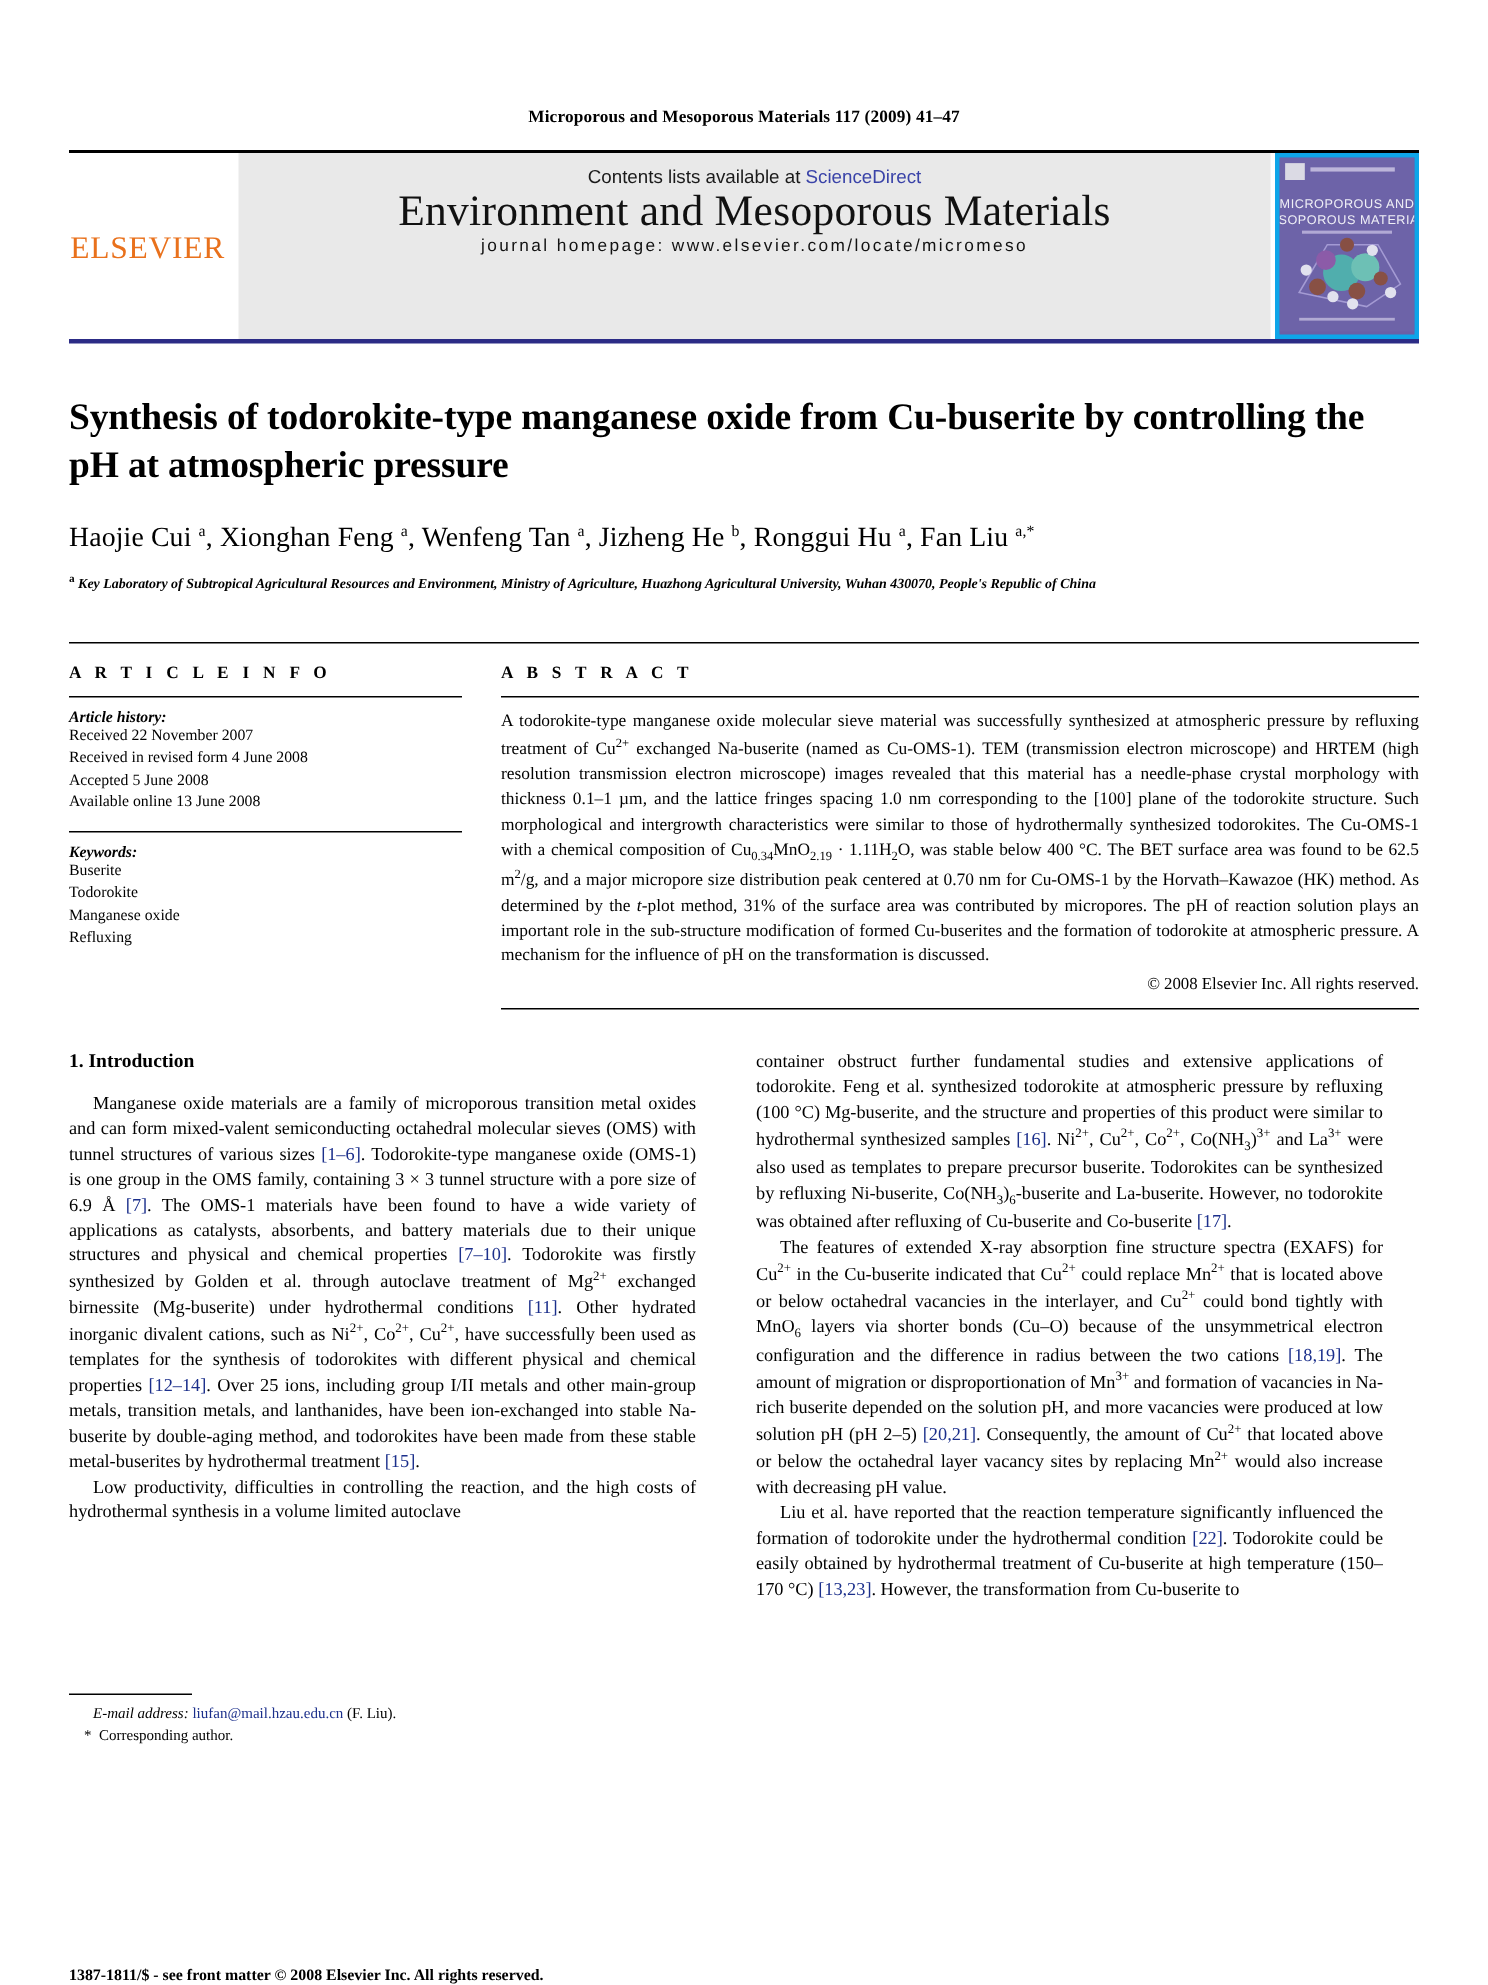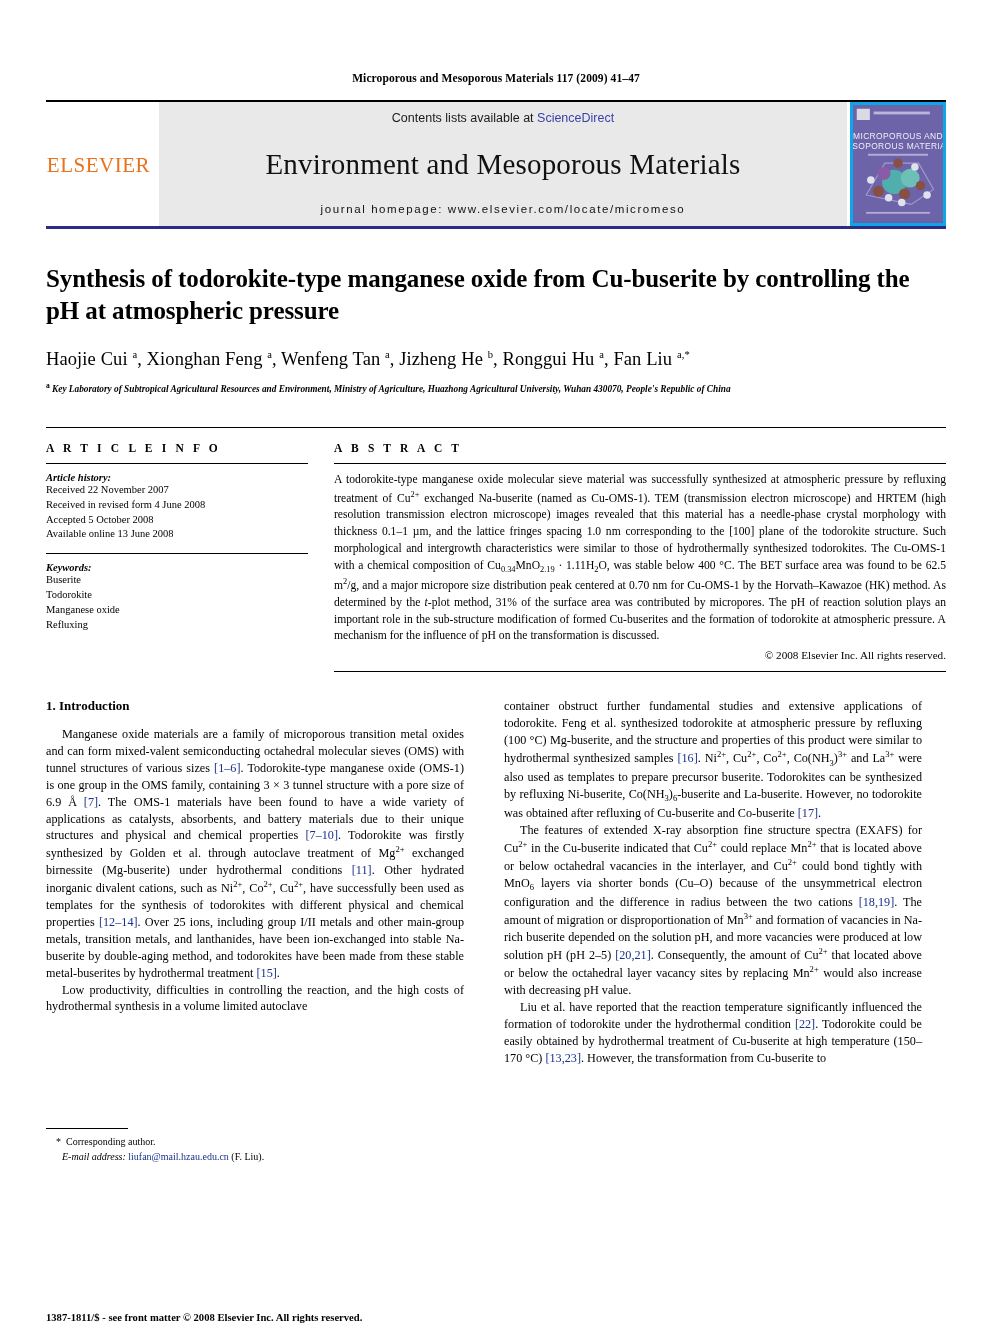--- a/index.html
+++ b/index.html
@@ -51,21 +51,20 @@
     letter-spacing: .5px;
     color: #E9711C;
     line-height: 1;
     margin-top: 1px;
   }
   .masthead-center {
     flex: 1 1 auto;
     background: #e9e9e9;
     display: flex;
     flex-direction: column;
-    justify-content: space-between;
     align-items: center;
     padding: 9px 0 11px 0;
     border-left: 3px solid #fff;
     border-right: 3px solid #fff;
   }
   .contents-line {
     font-family: "Liberation Sans", sans-serif;
     font-size: 12.5px;
     color: #1a1a1a;
   }
@@ -314,21 +313,21 @@
 
   <div class="info-abstract">
 
     <div class="col-info">
       <div class="section-cap">A R T I C L E    I N F O</div>
       <div class="hr-thin"></div>
       <div class="ai-label">Article history:</div>
       <div>
         <div class="ai-line">Received 22 November 2007</div>
         <div class="ai-line">Received in revised form 4 June 2008</div>
-        <div class="ai-line">Accepted 5 October 2008</div>
+        <div class="ai-line">Accepted 5 June 2008</div>
         <div class="ai-line">Available online 13 June 2008</div>
       </div>
       <div class="hr-thin wide"></div>
       <div class="ai-label">Keywords:</div>
       <div class="kw-list">
         <div class="ai-line">Buserite</div>
         <div class="ai-line">Todorokite</div>
         <div class="ai-line">Manganese oxide</div>
         <div class="ai-line">Refluxing</div>
       </div>
@@ -345,28 +344,28 @@
 
   <div class="body-cols">
 
     <div class="bcol">
       <h2 class="sec-head">1. Introduction</h2>
       <p class="bp">Manganese oxide materials are a family of microporous transition metal oxides and can form mixed-valent semiconducting octahedral molecular sieves (OMS) with tunnel structures of various sizes <span class="ref">[1–6]</span>. Todorokite-type manganese oxide (OMS-1) is one group in the OMS family, containing 3 × 3 tunnel structure with a pore size of 6.9 Å <span class="ref">[7]</span>. The OMS-1 materials have been found to have a wide variety of applications as catalysts, absorbents, and battery materials due to their unique structures and physical and chemical properties <span class="ref">[7–10]</span>. Todorokite was firstly synthesized by Golden et al. through autoclave treatment of Mg<sup>2+</sup> exchanged birnessite (Mg-buserite) under hydrothermal conditions <span class="ref">[11]</span>. Other hydrated inorganic divalent cations, such as Ni<sup>2+</sup>, Co<sup>2+</sup>, Cu<sup>2+</sup>, have successfully been used as templates for the synthesis of todorokites with different physical and chemical properties <span class="ref">[12–14]</span>. Over 25 ions, including group I/II metals and other main-group metals, transition metals, and lanthanides, have been ion-exchanged into stable Na-buserite by double-aging method, and todorokites have been made from these stable metal-buserites by hydrothermal treatment <span class="ref">[15]</span>.</p>
       <p class="bp">Low productivity, difficulties in controlling the reaction, and the high costs of hydrothermal synthesis in a volume limited autoclave</p>
 
       <div class="footnote">
         <div class="fn-rule"></div>
-        <div class="fn-line">
-          <span class="star">*</span><span>Corresponding author.</span>
-        </div>
         <div class="fn-line" style="padding-left:16px;">
           <span class="fn-em">E-mail address:</span>
           <span class="fn-link">liufan@mail.hzau.edu.cn</span>
           <span>(F. Liu).</span>
         </div>
+        <div class="fn-line">
+          <span class="star">*</span><span>Corresponding author.</span>
+        </div>
       </div>
     </div>
 
     <div class="bcol">
       <p class="bp noind">container obstruct further fundamental studies and extensive applications of todorokite. Feng et al. synthesized todorokite at atmospheric pressure by refluxing (100 °C) Mg-buserite, and the structure and properties of this product were similar to hydrothermal synthesized samples <span class="ref">[16]</span>. Ni<sup>2+</sup>, Cu<sup>2+</sup>, Co<sup>2+</sup>, Co(NH<sub>3</sub>)<sup>3+</sup> and La<sup>3+</sup> were also used as templates to prepare precursor buserite. Todorokites can be synthesized by refluxing Ni-buserite, Co(NH<sub>3</sub>)<sub>6</sub>-buserite and La-buserite. However, no todorokite was obtained after refluxing of Cu-buserite and Co-buserite <span class="ref">[17]</span>.</p>
       <p class="bp">The features of extended X-ray absorption fine structure spectra (EXAFS) for Cu<sup>2+</sup> in the Cu-buserite indicated that Cu<sup>2+</sup> could replace Mn<sup>2+</sup> that is located above or below octahedral vacancies in the interlayer, and Cu<sup>2+</sup> could bond tightly with MnO<sub>6</sub> layers via shorter bonds (Cu–O) because of the unsymmetrical electron configuration and the difference in radius between the two cations <span class="ref">[18,19]</span>. The amount of migration or disproportionation of Mn<sup>3+</sup> and formation of vacancies in Na-rich buserite depended on the solution pH, and more vacancies were produced at low solution pH (pH 2–5) <span class="ref">[20,21]</span>. Consequently, the amount of Cu<sup>2+</sup> that located above or below the octahedral layer vacancy sites by replacing Mn<sup>2+</sup> would also increase with decreasing pH value.</p>
       <p class="bp">Liu et al. have reported that the reaction temperature significantly influenced the formation of todorokite under the hydrothermal condition <span class="ref">[22]</span>. Todorokite could be easily obtained by hydrothermal treatment of Cu-buserite at high temperature (150–170 °C) <span class="ref">[13,23]</span>. However, the transformation from Cu-buserite to</p>
     </div>
   </div>
 

